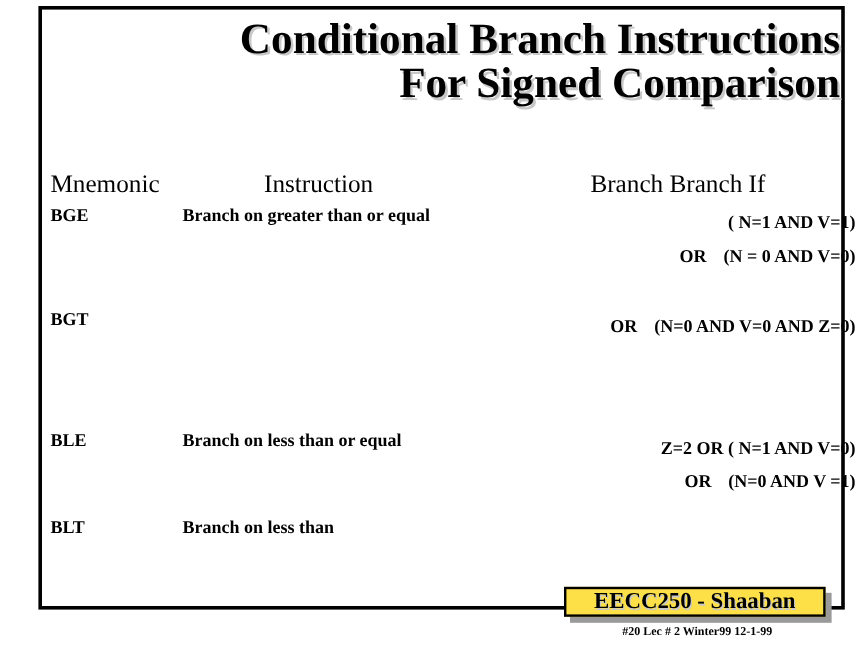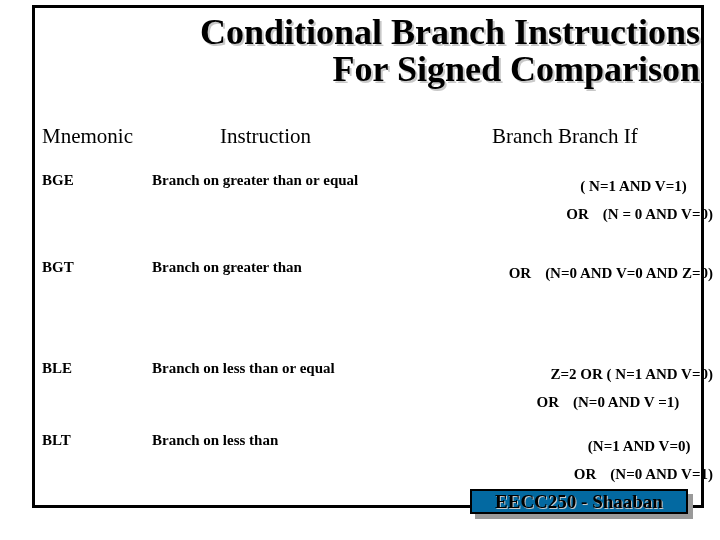--- a/index.html
+++ b/index.html
@@ -44,21 +44,21 @@
     letter-spacing: 0px;
     color: #000000;
     text-shadow: 2px 2px 0 #c8c8c8;
     white-space: nowrap;
   }
 
   
   #table-header {
     position: absolute;
     left: 32px;
-    top: 124px;
+    top: 141px;
     width: 566px;
     height: 30px;
   }
   .hdr {
     position: absolute;
     font-size: 21px;
     font-weight: normal;
     color: #000000;
     white-space: nowrap;
     font-family: "Liberation Serif", "DejaVu Serif", serif;
@@ -90,21 +90,21 @@
     top: 0;
     font-size: 15px;
     font-weight: bold;
     white-space: nowrap;
     font-family: "Liberation Serif", "DejaVu Serif", serif;
   }
   .conds {
     position: absolute;
     right: 11px;
     top: 0;
-    text-align: left;
+    text-align: right;
   }
   .cond-line {
     font-size: 15px;
     font-weight: bold;
     white-space: nowrap;
     line-height: 28px;
     font-family: "Liberation Serif", "DejaVu Serif", serif;
   }
   .cond-or {
     display: inline-block;
@@ -119,21 +119,21 @@
     width: 218px;
     height: 25px;
     background: #9a9a9a;
   }
   #footer-badge {
     position: absolute;
     left: 470px;
     top: 489px;
     width: 218px;
     height: 25px;
-    background: #0369a1;
+    background: #fde047;
     border: 2px solid #000000;
     box-sizing: border-box;
     display: flex;
     align-items: flex-start;
     justify-content: center;
   }
   #footer-badge-label {
     font-size: 19px;
     font-weight: bold;
     white-space: nowrap;
@@ -178,21 +178,20 @@
         <span class="cond-or"></span><span>( N=1 AND V=1)</span>
       </div>
       <div class="cond-line">
         <span class="cond-or">OR</span><span>(N = 0 AND V=0)</span>
       </div>
     </div>
   </div>
 
   <div class="row" style="top:259px;">
     <div class="mnemonic">BGT</div>
-    <div class="instruction">Branch on greater than</div>
     <div class="conds">
       <div class="cond-line">
         <span class="cond-or">OR</span><span>(N=0  AND V=0  AND Z=0)</span>
       </div>
     </div>
   </div>
 
   <div class="row" style="top:360px;">
     <div class="mnemonic">BLE</div>
     <div class="instruction">Branch on less than or equal</div>
@@ -202,28 +201,21 @@
       </div>
       <div class="cond-line">
         <span class="cond-or">OR</span><span>(N=0  AND V =1)</span>
       </div>
     </div>
   </div>
 
   <div class="row" style="top:432px;text-decoration:underline;">
     <div class="mnemonic">BLT</div>
     <div class="instruction">Branch on less than</div>
-    <div class="conds">
-      <div class="cond-line">
-        <span class="cond-or"></span><span>(N=1 AND V=0)</span>
-      </div>
-      <div class="cond-line">
-        <span class="cond-or">OR</span><span>(N=0  AND V=1)</span>
-      </div>
-    </div>
   </div>
 
   <div id="footer-badge-shadow"></div>
   <div id="footer-badge">
     <span id="footer-badge-label">EECC250 - Shaaban</span>
   </div>
+  <div id="footer-meta">#20   Lec # 2   Winter99  12-1-99</div>
 
 </div>
 
 </body></html>

